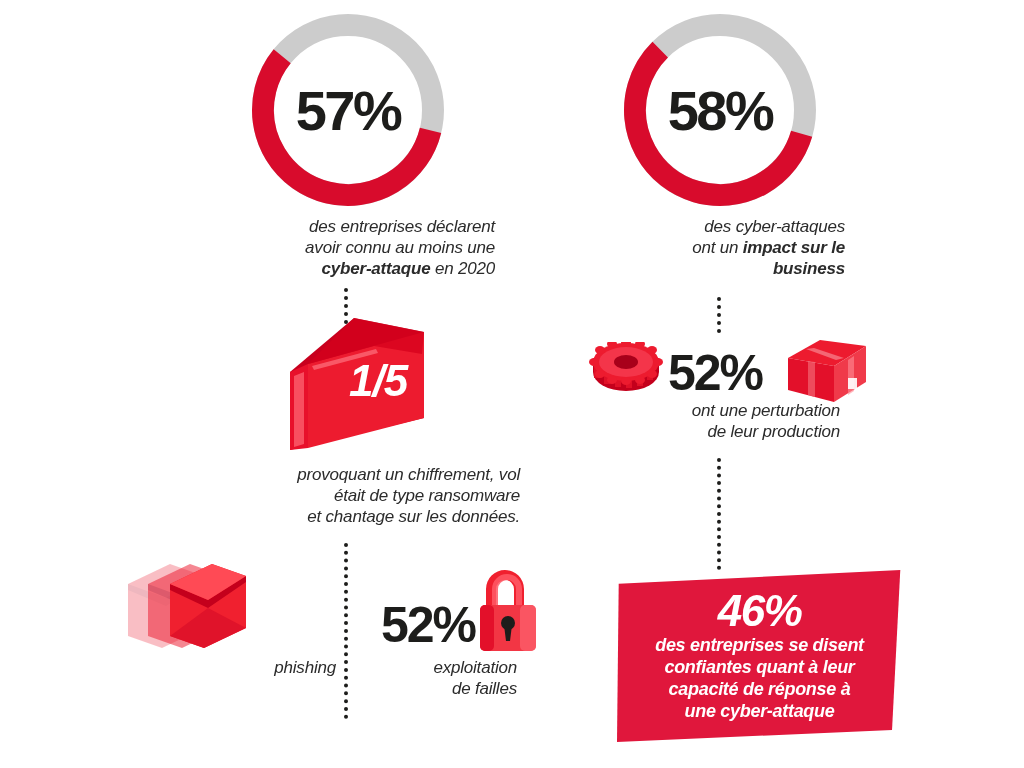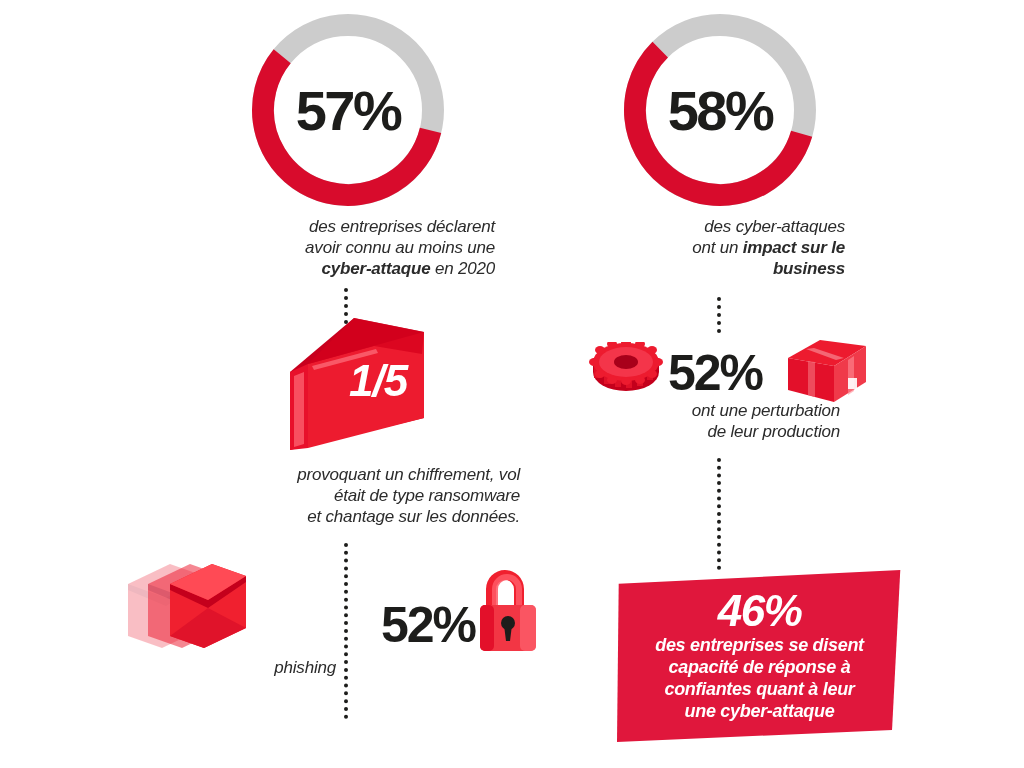--- a/index.html
+++ b/index.html
@@ -246,27 +246,31 @@
       <rect x="8" y="42" width="14" height="46" rx="5" fill="#e3102a"></rect>
       <rect x="48" y="42" width="16" height="46" rx="5" fill="#ff6b76" opacity="0.6"></rect>
 
       <circle cx="36" cy="60" r="7" fill="#1d1d1b"></circle>
       <polygon points="32,62 40,62 38,78 34,78" fill="#1d1d1b"></polygon>
     </svg>
   </div>
 
   <div class="bignum" style="left:381px; top:600px; font-size:50px;">52%</div>
 
+  <div class="cap" style="left:352px; top:657px; width:165px;">
+    <div>exploitation</div>
+    <div>de failles</div>
+  </div>
 
   <div class="banner" style="left:617px; top:570px; width:285px; height:172px;">
     <div class="shape"></div>
     <div class="txt">
       <div class="pct">46%</div>
       <div class="sub">
         <div>des entreprises se disent</div>
+        <div>confiantes quant à leur</div>
         <div>capacité de réponse à</div>
-        <div>confiantes quant à leur</div>
         <div>une cyber-attaque</div>
       </div>
     </div>
   </div>
 
 </div>
 
 </body></html>

